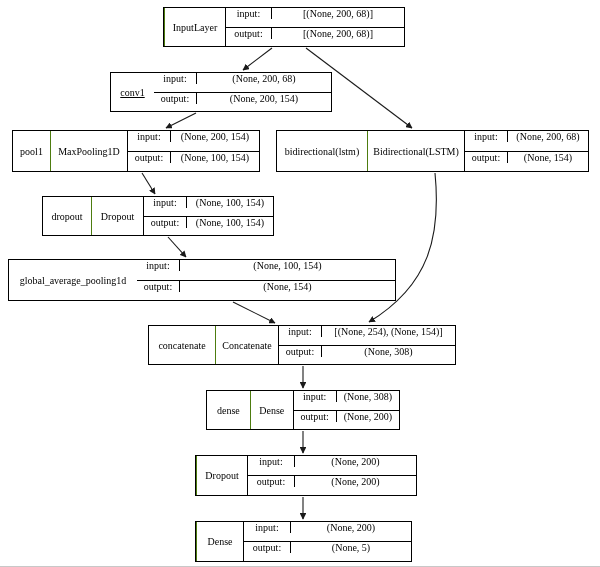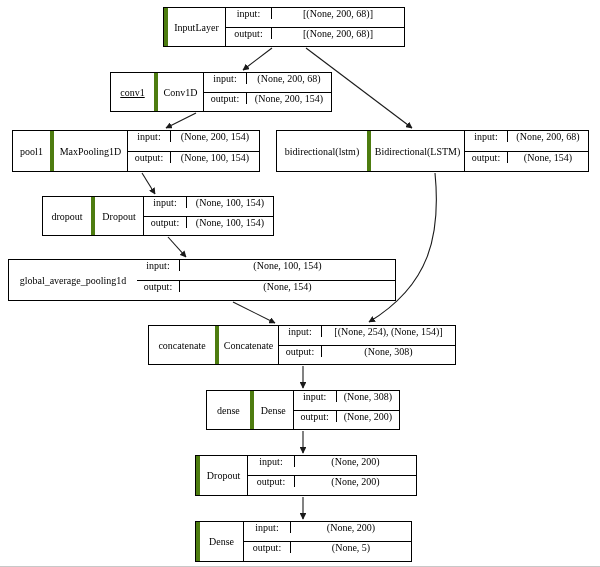--- a/index.html
+++ b/index.html
@@ -40,21 +40,21 @@
     align-items: center;
     justify-content: center;
     padding: 0 6px;
     box-sizing: border-box;
     font-size: 10px;
     color: #000000;
     white-space: nowrap;
     line-height: 1.1;
   }
   .cell-type {
-    border-left: 4px solid #4d7c0f;
+    border-left: 1px solid #4d7c0f;
     border-right: 1px solid #000000;
   }
   .io {
     display: flex;
     flex-direction: column;
     flex: 0 0 auto;
   }
   .io-row {
     display: flex;
     flex: 1 1 50%;
@@ -127,21 +127,20 @@
       </div>
       <div class="io-row">
         <div class="io-label" style="width:46px;">output:</div>
         <div class="io-value">[(None, 200, 68)]</div>
       </div>
     </div>
   </div>
 
   <div class="node" style="left:110px; top:72px; width:222px; height:40px;">
     <div class="cell-name" style="width:43px;text-decoration:underline;">conv1</div>
-    <div class="cell-type" style="width:50px;">Conv1D</div>
     <div class="io" style="flex:1 1 auto;">
       <div class="io-row top">
         <div class="io-label" style="width:43px;">input:</div>
         <div class="io-value">(None, 200, 68)</div>
       </div>
       <div class="io-row">
         <div class="io-label" style="width:43px;">output:</div>
         <div class="io-value">(None, 200, 154)</div>
       </div>
     </div>

